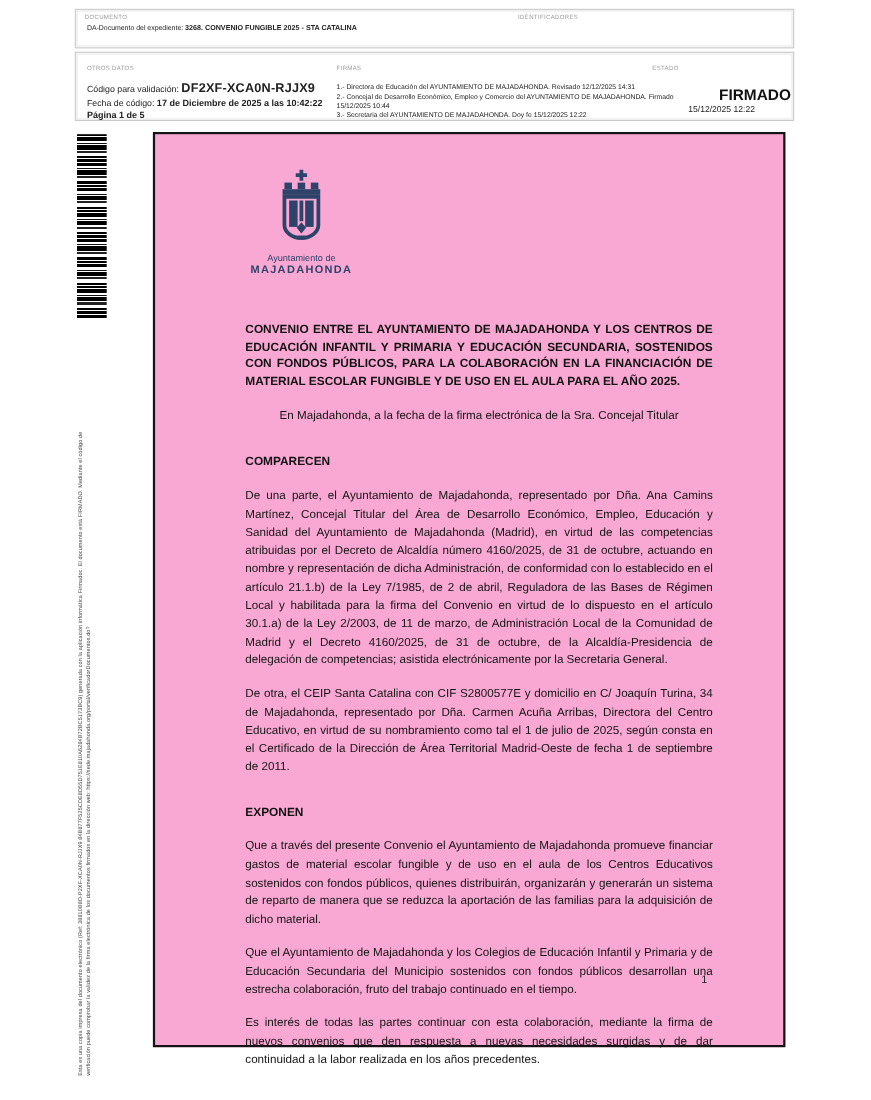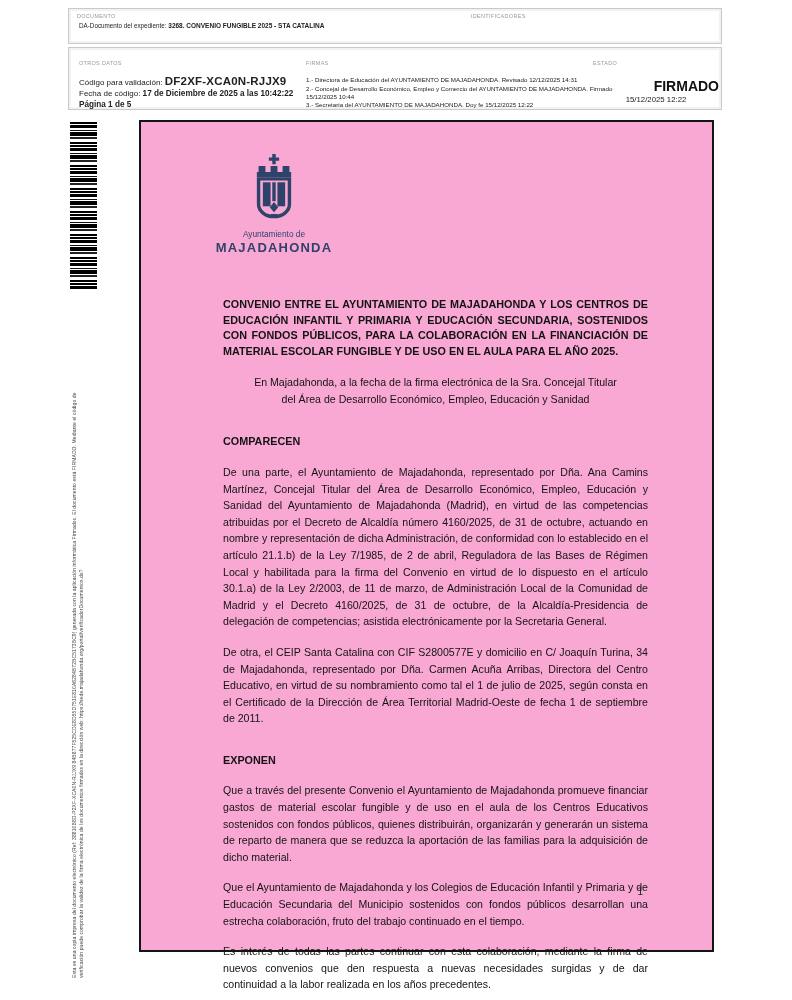--- a/index.html
+++ b/index.html
@@ -51,21 +51,21 @@
     letter-spacing:.1px;
   }
   
   .page{
     position:absolute;left:125px;top:120px;width:571px;height:828px;
     border:2px solid #141414;background:#f9a8d4;margin-left:14px;
   }
   .logo-block{margin:32px 0 0 70px;width:126px;text-align:center;}
   .logo-block svg{display:block;margin:0 auto;}
   .org1{font-size:8.3px;color:var(--brand-navy,#2e4369);margin-top:3px;}
-  .org2{font-size:13px;font-weight:bold;letter-spacing:1.2px;color:var(--brand-navy,#2e4369);margin-top:1px;}
+  .org2{font-size:10px;font-weight:bold;letter-spacing:1.2px;color:var(--brand-navy,#2e4369);margin-top:1px;}
   .content{margin:0 64px 0 82px;text-align:justify;font-size:10.6px;line-height:16.6px;color:#131313;}
   .doc-title{font-weight:bold;font-size:10.8px;line-height:15.6px;margin:42px 0 0 0;text-align:justify;}
   .intro{margin:15px 0 0 0;text-align:center;line-height:17px;}
   .sec-heading{font-size:10.8px;font-weight:bold;margin:25px 0 0 0;}
   .para{margin:14px 0 0 0;}
   .page-num{position:absolute;right:69px;bottom:53px;font-size:10px;color:#222;}
 </style>
 </head>
 <body>
 
@@ -133,21 +133,20 @@
       </g>
     </svg>
     <div class="org1">Ayuntamiento de</div>
     <div class="org2">MAJADAHONDA</div>
   </div>
 
   <div class="content">
     <p class="doc-title">CONVENIO ENTRE EL AYUNTAMIENTO DE MAJADAHONDA Y LOS CENTROS DE EDUCACIÓN INFANTIL Y PRIMARIA Y EDUCACIÓN SECUNDARIA, SOSTENIDOS CON FONDOS PÚBLICOS, PARA LA COLABORACIÓN EN LA FINANCIACIÓN DE MATERIAL ESCOLAR FUNGIBLE Y DE USO EN EL AULA PARA EL AÑO 2025.</p>
     <div class="intro">
       <div>En Majadahonda, a la fecha de la firma electrónica de la Sra. Concejal Titular</div>
-      <div>del Área de Desarrollo Económico, Empleo, Educación y Sanidad</div>
     </div>
     <div class="sec-heading">COMPARECEN</div>
     <p class="para">De una parte, el Ayuntamiento de Majadahonda, representado por Dña. Ana Camins Martínez, Concejal Titular del Área de Desarrollo Económico, Empleo, Educación y Sanidad del Ayuntamiento de Majadahonda (Madrid), en virtud de las competencias atribuidas por el Decreto de Alcaldía número 4160/2025, de 31 de octubre, actuando en nombre y representación de dicha Administración, de conformidad con lo establecido en el artículo 21.1.b) de la Ley 7/1985, de 2 de abril, Reguladora de las Bases de Régimen Local y habilitada para la firma del Convenio en virtud de lo dispuesto en el artículo 30.1.a) de la Ley 2/2003, de 11 de marzo, de Administración Local de la Comunidad de Madrid y el Decreto 4160/2025, de 31 de octubre, de la Alcaldía-Presidencia de delegación de competencias; asistida electrónicamente por la Secretaria General.</p>
     <p class="para">De otra, el CEIP Santa Catalina con CIF S2800577E y domicilio en C/ Joaquín Turina, 34 de Majadahonda, representado por Dña. Carmen Acuña Arribas, Directora del Centro Educativo, en virtud de su nombramiento como tal el 1 de julio de 2025, según consta en el Certificado de la Dirección de Área Territorial Madrid-Oeste de fecha 1 de septiembre de 2011.</p>
     <div class="sec-heading">EXPONEN</div>
     <p class="para">Que a través del presente Convenio el Ayuntamiento de Majadahonda promueve financiar gastos de material escolar fungible y de uso en el aula de los Centros Educativos sostenidos con fondos públicos, quienes distribuirán, organizarán y generarán un sistema de reparto de manera que se reduzca la aportación de las familias para la adquisición de dicho material.</p>
     <p class="para">Que el Ayuntamiento de Majadahonda y los Colegios de Educación Infantil y Primaria y de Educación Secundaria del Municipio sostenidos con fondos públicos desarrollan una estrecha colaboración, fruto del trabajo continuado en el tiempo.</p>
     <p class="para">Es interés de todas las partes continuar con esta colaboración, mediante la firma de nuevos convenios que den respuesta a nuevas necesidades surgidas y de dar continuidad a la labor realizada en los años precedentes.</p>
   </div>
 

